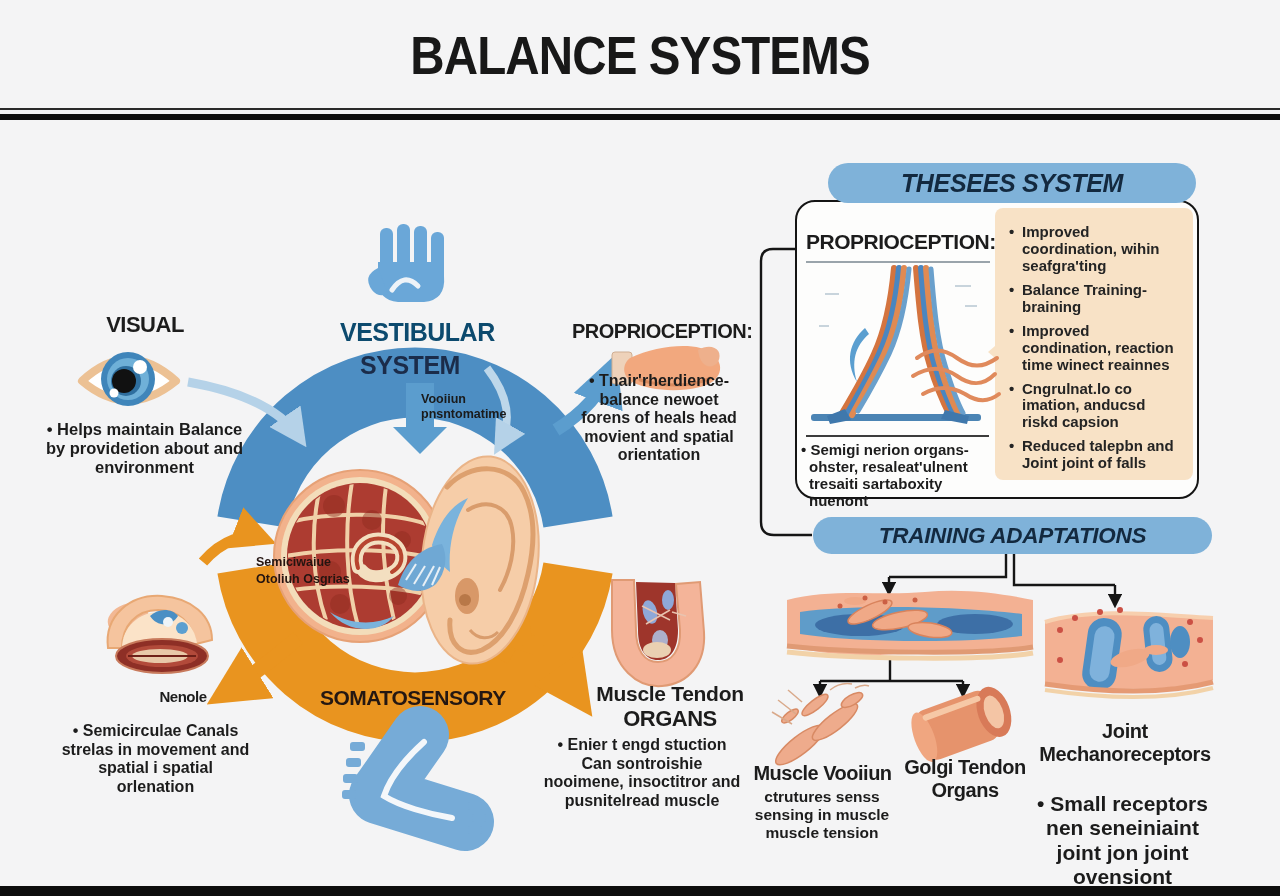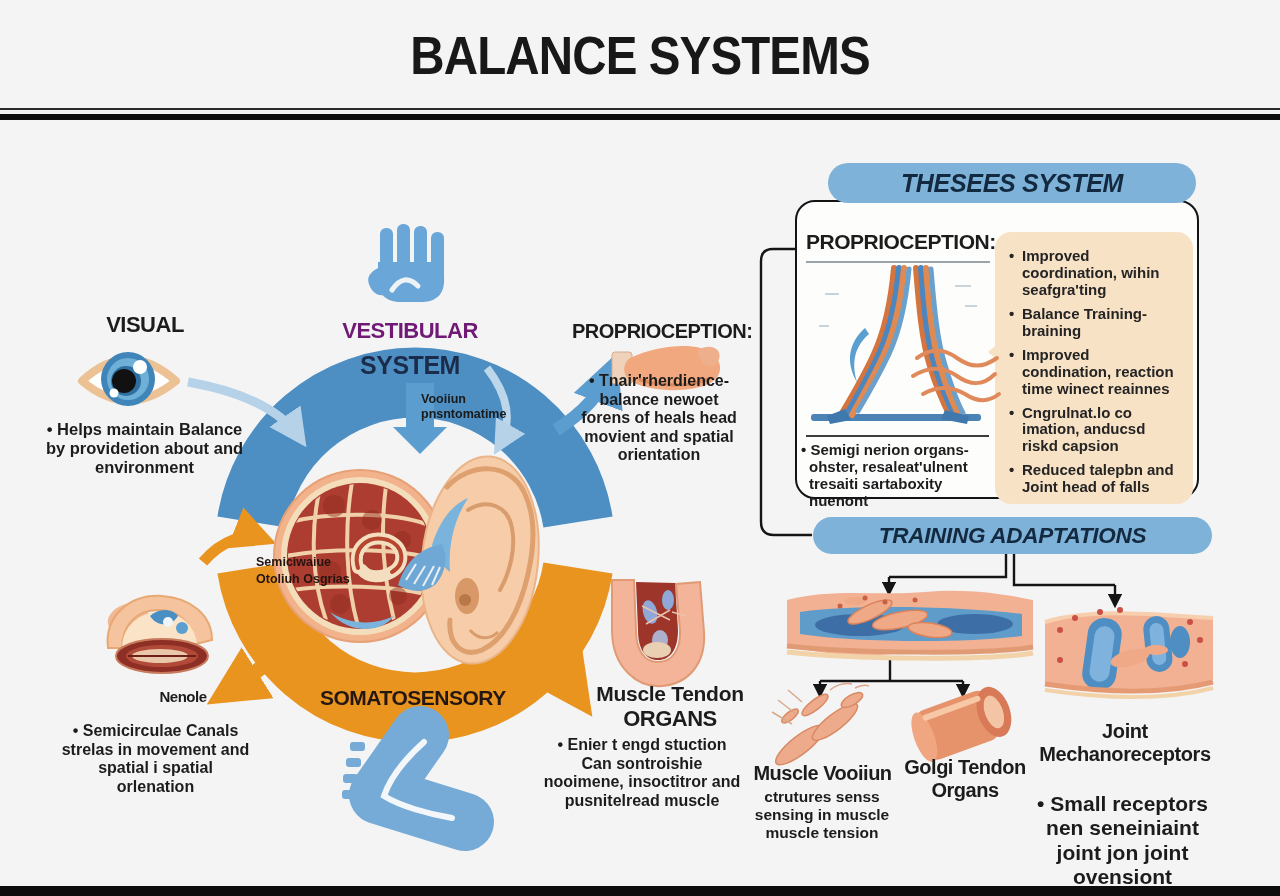--- a/index.html
+++ b/index.html
@@ -13,21 +13,21 @@
               color:#181818;transform:scaleX(.88);}
   .rule-thin{left:0;right:0;top:108px;height:2px;background:#2a2a2a;}
   .rule-thick{left:0;right:0;top:114px;height:6px;background:#0f0f0f;}
   .bottom-bar{left:0;right:0;top:886px;height:10px;background:#0d0d0d;}
   
   .h1{font-weight:800;letter-spacing:-.5px;}
   .bl{font-weight:600;line-height:1.16;}
   
   .thesees-box{left:795px;top:200px;width:400px;height:295px;background:#fdfdfc;
                border:2.5px solid #141414;border-radius:20px;}
-  .peach-box{left:995px;top:208px;width:198px;height:272px;background:#f8e2c6;border-radius:16px;margin-top:24px;}
+  .peach-box{left:995px;top:208px;width:198px;height:272px;background:#f8e2c6;border-radius:8px;}
   .peach-tail{left:988px;top:340px;width:0;height:0;border-top:12px solid transparent;
               border-bottom:12px solid transparent;border-right:14px solid #f8e2c6;}
   .pill{background:#7fb2d9;color:#13293f;font-weight:800;letter-spacing:-.3px;
         display:flex;align-items:center;justify-content:center;font-style:italic;}
   .pill-thesees{left:828px;top:163px;width:368px;height:40px;border-radius:21px;font-size:25px;}
   .pill-training{left:813px;top:517px;width:399px;height:37px;border-radius:19px;font-size:22.5px;}
   .benefits{margin:0;padding:16px 12px 0 14px;list-style:none;font-size:15px;line-height:1.13;color:#242424;}
   .benefits li{position:relative;padding-left:13px;margin-bottom:7px;font-weight:600;}
   .benefits li::before{content:"•";position:absolute;left:0;top:0;}
   .benefits strong{font-weight:800;}
@@ -41,21 +41,21 @@
 <div class="abs rule-thin"></div>
 <div class="abs rule-thick"></div>
 
 <div class="abs thesees-box"></div>
 <div class="abs peach-box">
   <ul class="benefits">
     <li><strong></strong><span>Improved coordination, wihin seafgra'ting</span></li>
     <li><strong>Balance Training-</strong><span> braining</span></li>
     <li><strong></strong><span>Improved condination, reaction time winect reainnes</span></li>
     <li><strong></strong><span>Cngrulnat.lo co imation, anducsd riskd capsion</span></li>
-    <li><strong>Reduced talepbn</strong><span> and Joint head of falls</span></li>
+    <li><strong>Reduced talepbn</strong><span> and Joint joint of falls</span></li>
   </ul>
 </div>
 <div class="abs peach-tail"></div>
 
 <svg class="abs" style="left:0;top:0;width:1280px;height:896px;pointer-events:none" viewBox="0 0 1280 896">
   <defs>
     <marker id="mLB" viewBox="0 0 10 10" refX="7" refY="5" markerWidth="4.2" markerHeight="4.2" orient="auto">
         <path d="M0 0L10 5L0 10z" fill="#b5d2e8"></path>
       </marker>
     <marker id="mB" viewBox="0 0 10 10" refX="7" refY="5" markerWidth="4" markerHeight="4" orient="auto">
@@ -321,21 +321,21 @@
   </div>
 
 <div class="abs ctr h1" style="left:806px;top:230px;width:184px;font-size:21px;">PROPRIOCEPTION:</div>
 <div class="abs sub-underline"></div>
 <div class="abs box-divider"></div>
 <div class="abs bl" style="left:799px;top:441px;width:194px;font-size:15px;line-height:1.14;padding-left:10px;text-indent:-8px;">• Semigi nerion organs- ohster, resaleat'ulnent tresaiti sartaboxity nuenont</div>
 
 <div class="abs ctr h1" style="left:60px;top:312px;width:170px;font-size:22px;">VISUAL</div>
 <div class="abs ctr bl" style="left:42px;top:420px;width:205px;font-size:16.5px;">• Helps maintain Balance by providetion about and environment</div>
 
-<div class="abs ctr h1" style="left:340px;top:318px;width:140px;font-size:22px;color:#701a75;">VESTIBULAR</div>
+<div class="abs ctr h1" style="left:340px;top:318px;width:140px;font-size:25px;color:#0c4a6e;">VESTIBULAR</div>
 <div class="abs ctr h1" style="left:350px;top:351px;width:120px;font-size:25px;color:#1b2c4a;text-align:center;">SYSTEM</div>
 <div class="abs" style="left:421px;top:392px;width:110px;font-size:12.5px;font-weight:700;line-height:1.2;color:#1a1a1a;">
   <div>Vooiiun</div>
   <div>pnsntomatime</div>
 </div>
 
 <div class="abs" style="left:256px;top:554px;width:120px;font-size:12.5px;font-weight:800;line-height:1.35;color:#241410;">
   <div>Semiciwaiue</div>
   <div>Otoliuh Osgrias</div>
 </div>

